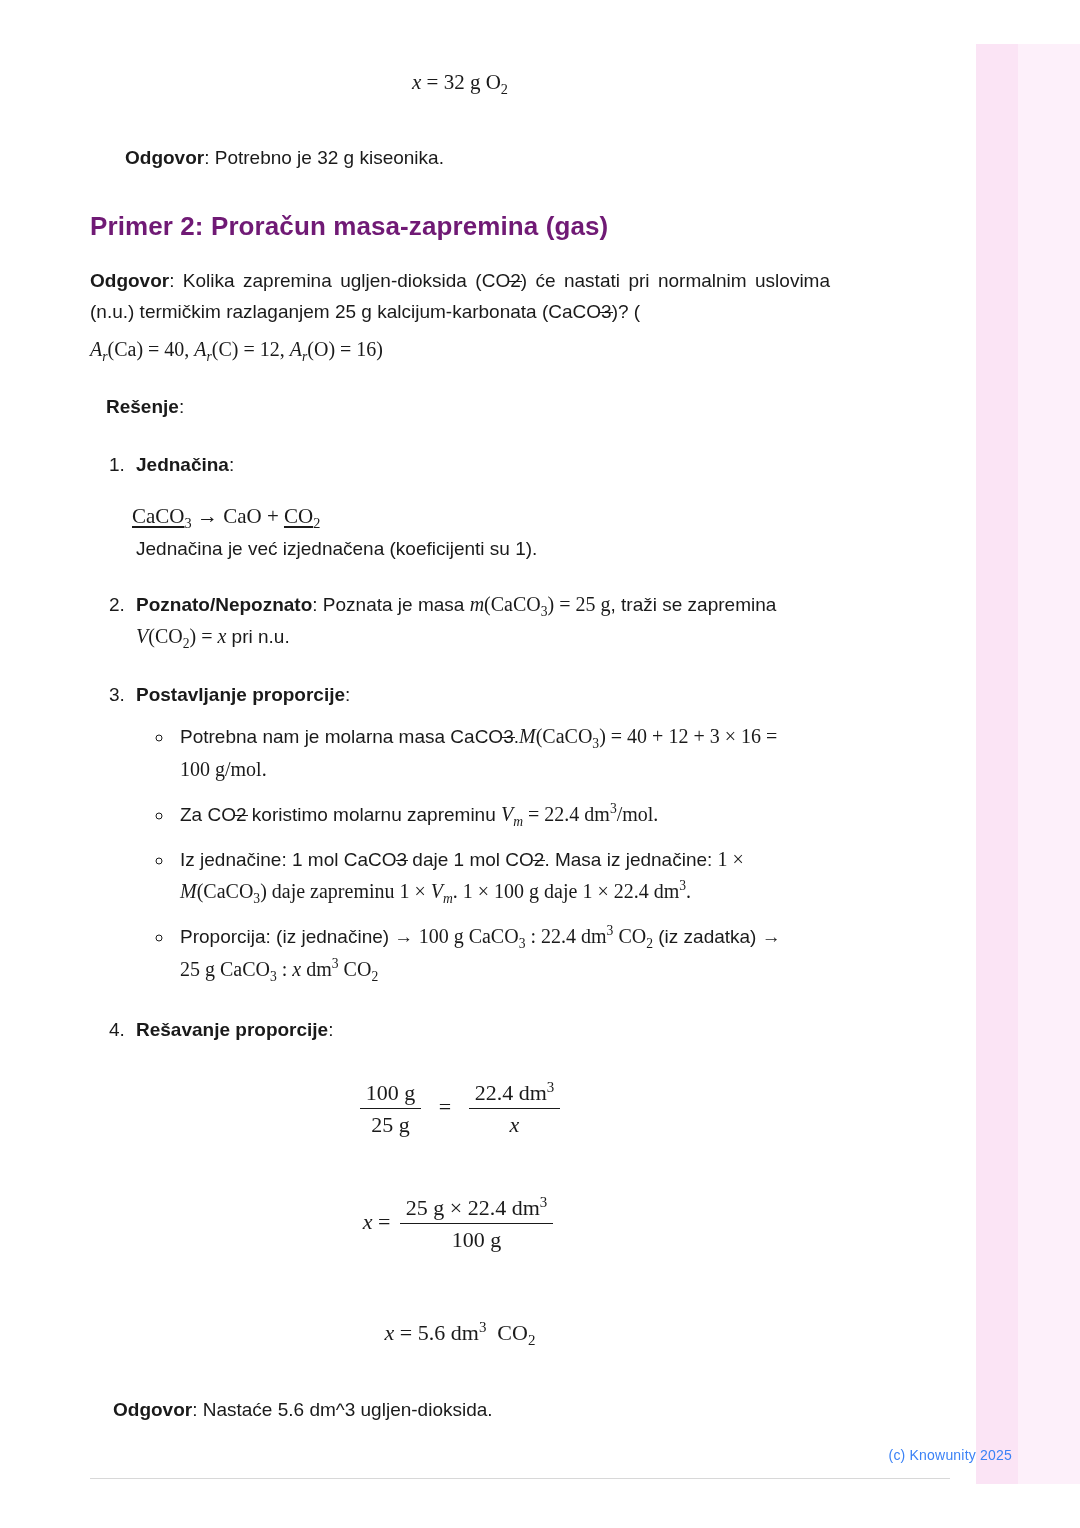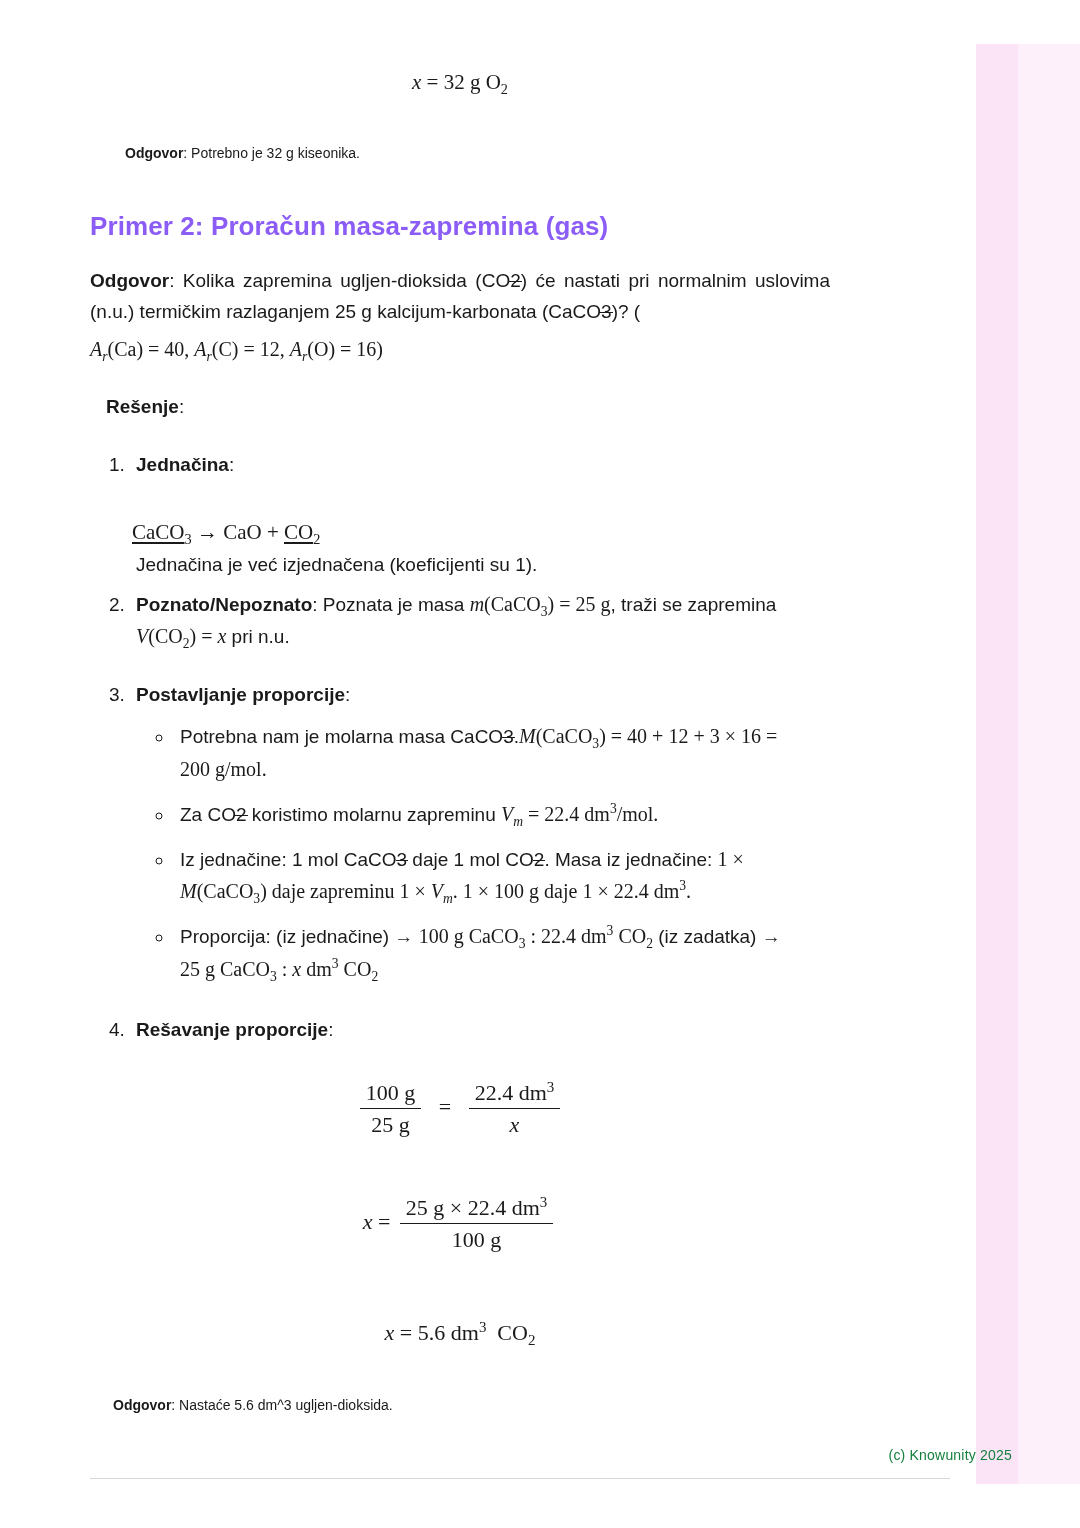--- a/index.html
+++ b/index.html
@@ -51,28 +51,28 @@
     line-height: 0;
   }
 
   .centered-math {
     text-align: center;
     font-family: "Liberation Serif", serif;
     font-size: 21px;
   }
 
   .answer-line {
-    font-size: 14px;
+    font-size: 19px;
     line-height: 1.55;
     margin-left: 35px;
   }
   .answer-line b { font-weight: bold; }
 
   h2.section-title {
-    color: #8b5cf6;
+    color: #701a75;
     font-size: 26px;
     font-weight: bold;
     margin: 0;
     letter-spacing: 0.1px;
   }
 
   p.para {
     font-size: 19px;
     line-height: 1.62;
     text-align: justify;
@@ -141,21 +141,21 @@
     left: 90px;
     top: 1478px;
     width: 860px;
     border-top: 1px solid #d8d8d8;
   }
   .watermark {
     position: absolute;
     right: 68px;
     top: 1447px;
     font-size: 14px;
-    color: #15803d;
+    color: #3b82f6;
     letter-spacing: 0.2px;
   }
 </style>
 </head>
 <body>
 
 <div class="stripe-outer"></div>
 <div class="stripe"></div>
 
 <div class="page">
@@ -178,21 +178,21 @@
   </div>
 
   <div style="position:absolute; left:90px; top:396px; font-size:19px;margin-left:16px;">
     <b>Rešenje</b>:
   </div>
 
   <div style="position:absolute; left:90px; top:450px; width:740px;">
     <ol class="steps" start="1">
       <li>
         <b>Jednačina</b>:
-        <div class="eqn-underline" style="margin-top:36px; margin-left:-4px;">
+        <div class="eqn-underline" style="margin-top:20px; margin-left:-4px;">
           <span class="ul-mark">CaCO<sub>3</sub></span> → CaO + <span class="ul-mark">CO<sub>2</sub></span>
         </div>
         <div style="font-size:19px; ">Jednačina je već izjednačena (koeficijenti su 1).</div>
       </li>
     </ol>
   </div>
 
   <div style="position:absolute; left:90px; top:588px; width:740px;">
     <ol class="steps" start="2">
       <li>
@@ -203,21 +203,21 @@
     </ol>
   </div>
 
   <div style="position:absolute; left:90px; top:680px; width:740px;">
     <ol class="steps" start="3">
       <li>
         <b>Postavljanje proporcije</b>:
         <ul class="bullets">
           <li>
             Potrebna nam je molarna masa CaCO<span class="strike">3</span>.<span class="math"><span class="mi">M</span>(CaCO<sub>3</sub>) = 40 + 12 + 3 × 16 =</span><br>
-            <span class="math">200 g/mol.</span>
+            <span class="math">100 g/mol.</span>
           </li>
           <li>
             Za CO<span class="strike">2</span> koristimo molarnu zapreminu <span class="math"><span class="mi">V</span><sub class="mi">m</sub> = 22.4 dm<sup>3</sup>/mol.</span>
           </li>
           <li>
             Iz jednačine: 1 mol CaCO<span class="strike">3</span> daje 1 mol CO<span class="strike">2</span>. Masa iz jednačine: <span class="math">1 ×</span><br>
             <span class="math"><span class="mi">M</span>(CaCO<sub>3</sub>) daje zapreminu 1 × <span class="mi">V</span><sub class="mi">m</sub>. 1 × 100 g daje 1 × 22.4 dm<sup>3</sup>.</span>
           </li>
           <li>
             Proporcija: (iz jednačine) → <span class="math">100 g CaCO<sub>3</sub> : 22.4 dm<sup>3</sup> CO<sub>2</sub></span> (iz zadatka) →<br>

